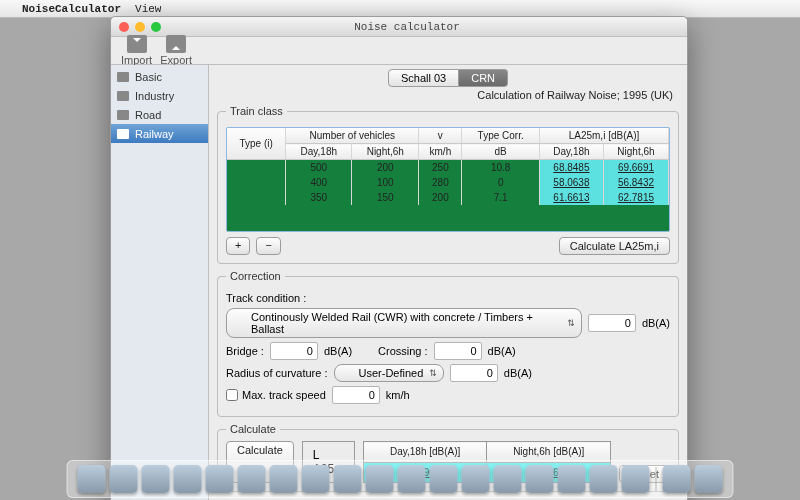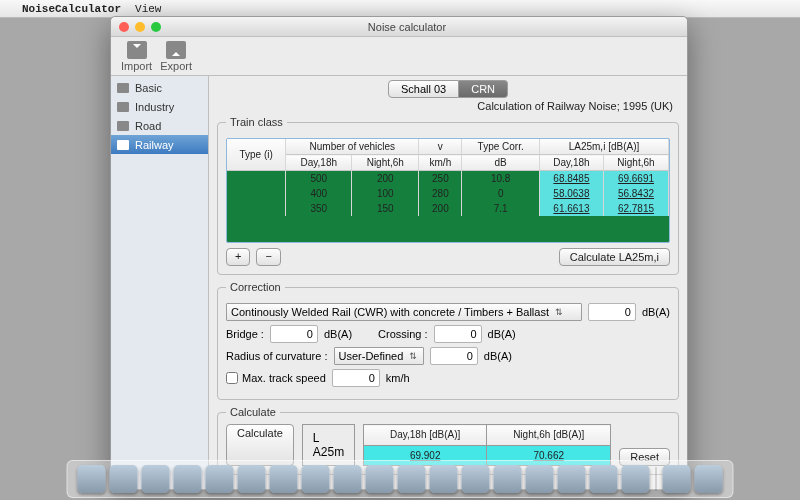--- a/index.html
+++ b/index.html
@@ -10,23 +10,23 @@
 .apple { font-size: 13px; }
 .menubar span { color: #222; font-family: Liberation Mono, monospace; }
 .menubar .app { font-weight: bold; }
 
 
 .window { position: absolute; left: 110px; top: 16px; width: 578px; background: #ececec; border: 1px solid #9b9b9b; border-radius: 5px; box-shadow: 0 10px 30px rgba(0,0,0,.4); }
 .titlebar { height: 20px; background: linear-gradient(#f4f4f4,#d9d9d9); border-bottom: 1px solid #bfbfbf; border-radius: 5px 5px 0 0; display: flex; align-items: center; position: relative; }
 .tl { display: flex; gap: 6px; padding-left: 8px; }
 .tl div { width: 10px; height: 10px; border-radius: 50%; }
 .tl .r { background: #ff5f57; } .tl .y { background: #ffbd2e; } .tl .g { background: #28c940; }
-.titlebar .ttl { position: absolute; left: 16px; right: 0; text-align: center; color: #444; }
-
-.toolbar { height: 39px; display: flex; align-items: center; gap: 8px; padding: 0 10px; border-bottom: 1px solid #bfbfbf; }
+.titlebar .ttl { position: absolute; left: 16px; right: 0; text-align: center; color: #444; font-family: Liberation Mono, monospace; }
+
+.toolbar { height: 28px; display: flex; align-items: center; gap: 8px; padding: 0 10px; border-bottom: 1px solid #bfbfbf; }
 .tbtn { display: flex; flex-direction: column; align-items: center; gap: 1px; color: #555; font-size: 9px; }
 .tbtn .ic { width: 20px; height: 18px; background: #888; border-radius: 2px; position: relative; }
 .tbtn.import .ic::after { content:""; position:absolute; left:6px; top:3px; border:4px solid transparent; border-top-color:#fff; }
 .tbtn.export .ic::after { content:""; position:absolute; left:6px; top:7px; border:4px solid transparent; border-bottom-color:#fff; }
 
 .body { display: flex; }
 .sidebar { width: 98px; background: #e4e9ef; border-right: 1px solid #bfbfbf; padding-top: 2px; }
 .sitem { height: 19px; display: flex; align-items: center; gap: 6px; padding: 0 6px; color: #333; }
 .sitem.sel { background: linear-gradient(#6fa4d6,#3d7ac0); color: #fff; }
 .sitem .ic { width: 12px; height: 10px; background: #888; border-radius: 1px; }
@@ -53,21 +53,21 @@
 th, td { border-right: 1px solid #d7d7d7; padding: 2px 4px; font-size: 10px; color: #222; text-align: center; }
 th { background: linear-gradient(#fdfdfd,#ebebeb); border-bottom: 1px solid #c9c9c9; font-weight: normal; }
 th.grp { border-bottom: 1px solid #c9c9c9; }
 td.hl { background: #5de0e0; text-decoration: underline; }
 .tblpad { height: 26px; }
 
 .rowbtns { display: flex; justify-content: space-between; margin-top: 5px; }
 .rowbtns .left { display: flex; gap: 6px; }
 
 .frow { display: flex; align-items: center; gap: 6px; margin: 4px 0; flex-wrap: wrap; }
-.select { background: linear-gradient(#fdfdfd,#e6e6e6); border: 1px solid #9c9c9c; border-radius: 1px; padding: 2px 6px 2px 4px; display: inline-flex; align-items: center; gap: 6px; }
+.select { background: linear-gradient(#fdfdfd,#e6e6e6); border: 1px solid #9c9c9c; border-radius: 8px; padding: 2px 6px 2px 24px; display: inline-flex; align-items: center; gap: 6px; }
 .select .arr { font-size: 9px; color: #555; }
 .numin { width: 48px; background: #fff; border: 1px solid #b4b4b4; border-radius: 2px; padding: 2px 4px; text-align: right; }
 
 .calcrow { display: flex; align-items: stretch; gap: 8px; }
 .restbl { border-collapse: collapse; }
 .restbl th, .restbl td { border: 1px solid #999; padding: 3px 8px; font-size: 10px; text-align: center; }
 .restbl td.hl { background: #45e6e6; }
 .labox { border: 1px solid #999; padding: 6px 10px; display: flex; align-items: center; background: #ececec; font-size: 12px; }
 .reset { margin-left: auto; align-self: flex-end; }
 
@@ -193,20 +193,23 @@
             <span class="btn sm">+</span>
             <span class="btn sm">−</span>
           </div>
           <span class="btn">Calculate LA25m,i</span>
         </div>
       </fieldset>
 
       <fieldset>
         <legend>Correction</legend>
         <div class="frow">
+          <span>Track condition :</span>
+        </div>
+        <div class="frow">
           <span class="select" style="flex:1">
             <span>Continously Welded Rail (CWR) with concrete / Timbers + Ballast</span>
               <span class="arr">⇅</span>
           </span>
           <input class="numin" value="0" style="">
           <span>dB(A)</span>
         </div>
         <div class="frow">
           <span>Bridge :</span>
           <input class="numin" value="0" style="">

